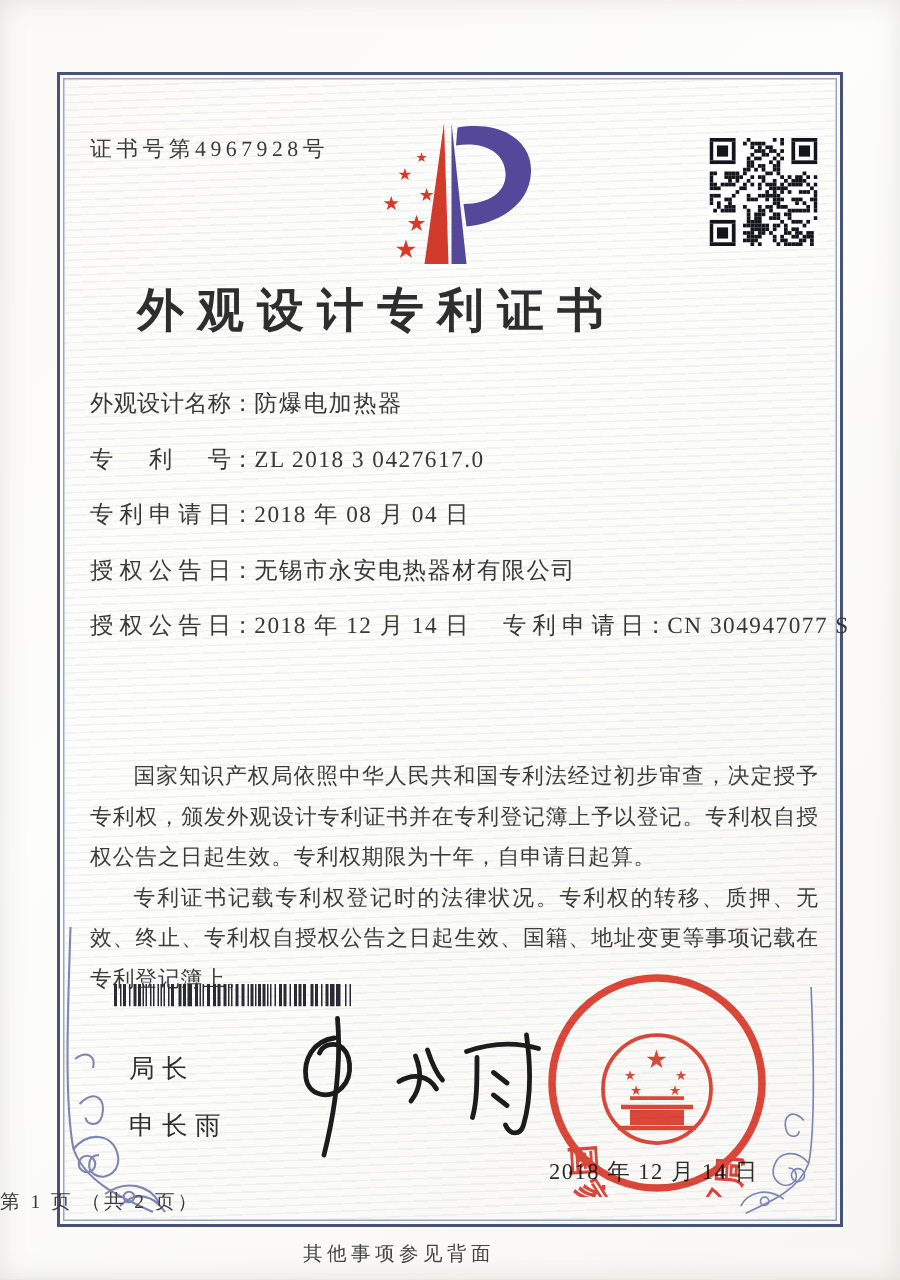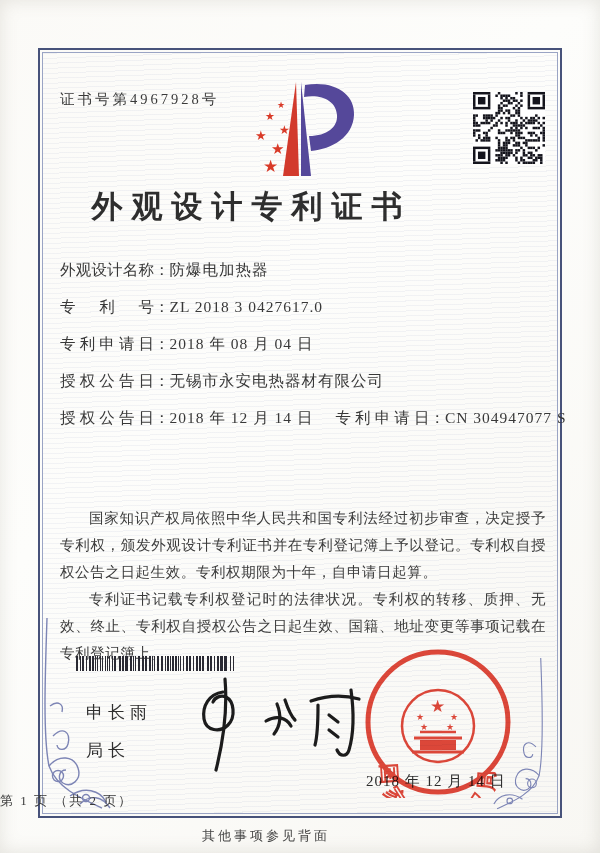--- a/index.html
+++ b/index.html
@@ -457,22 +457,22 @@
       <rect x="134" y="0" width="2" height="15" fill="#2a2a33"></rect>
       <rect x="138" y="0" width="1" height="15" fill="#2a2a33"></rect>
       <rect x="141" y="0" width="2" height="15" fill="#2a2a33"></rect>
       <rect x="144" y="0" width="3" height="15" fill="#2a2a33"></rect>
       <rect x="148" y="0" width="3" height="15" fill="#2a2a33"></rect>
       <rect x="154" y="0" width="1" height="15" fill="#2a2a33"></rect>
       <rect x="157" y="0" width="3" height="15" fill="#2a2a33"></rect>
     </svg>
 
   <div class="signer">
+    <div>局长</div>
     <div>申长雨</div>
-    <div>局长</div>
   </div>
 
   <svg class="signature" viewBox="0 0 190 105">
     <g stroke="#1c1c1c" fill="none" stroke-width="3.2" stroke-linecap="round" stroke-linejoin="round">
       <path d="M38,20 C24,22 17,34 19,47 C21,59 35,61 43,53 C51,45 49,29 41,25 C36,23 30,25 28,30"></path>
       <path d="M40,7 C42,30 40,62 31,98"></path>
       <path d="M92,32 C96,42 96,53 89,62"></path>
       <path d="M81,49 C91,43 101,45 106,54"></path>
       <path d="M100,28 C103,37 106,44 110,48"></path>
       <path d="M126,29 C143,23 160,23 174,27"></path>

